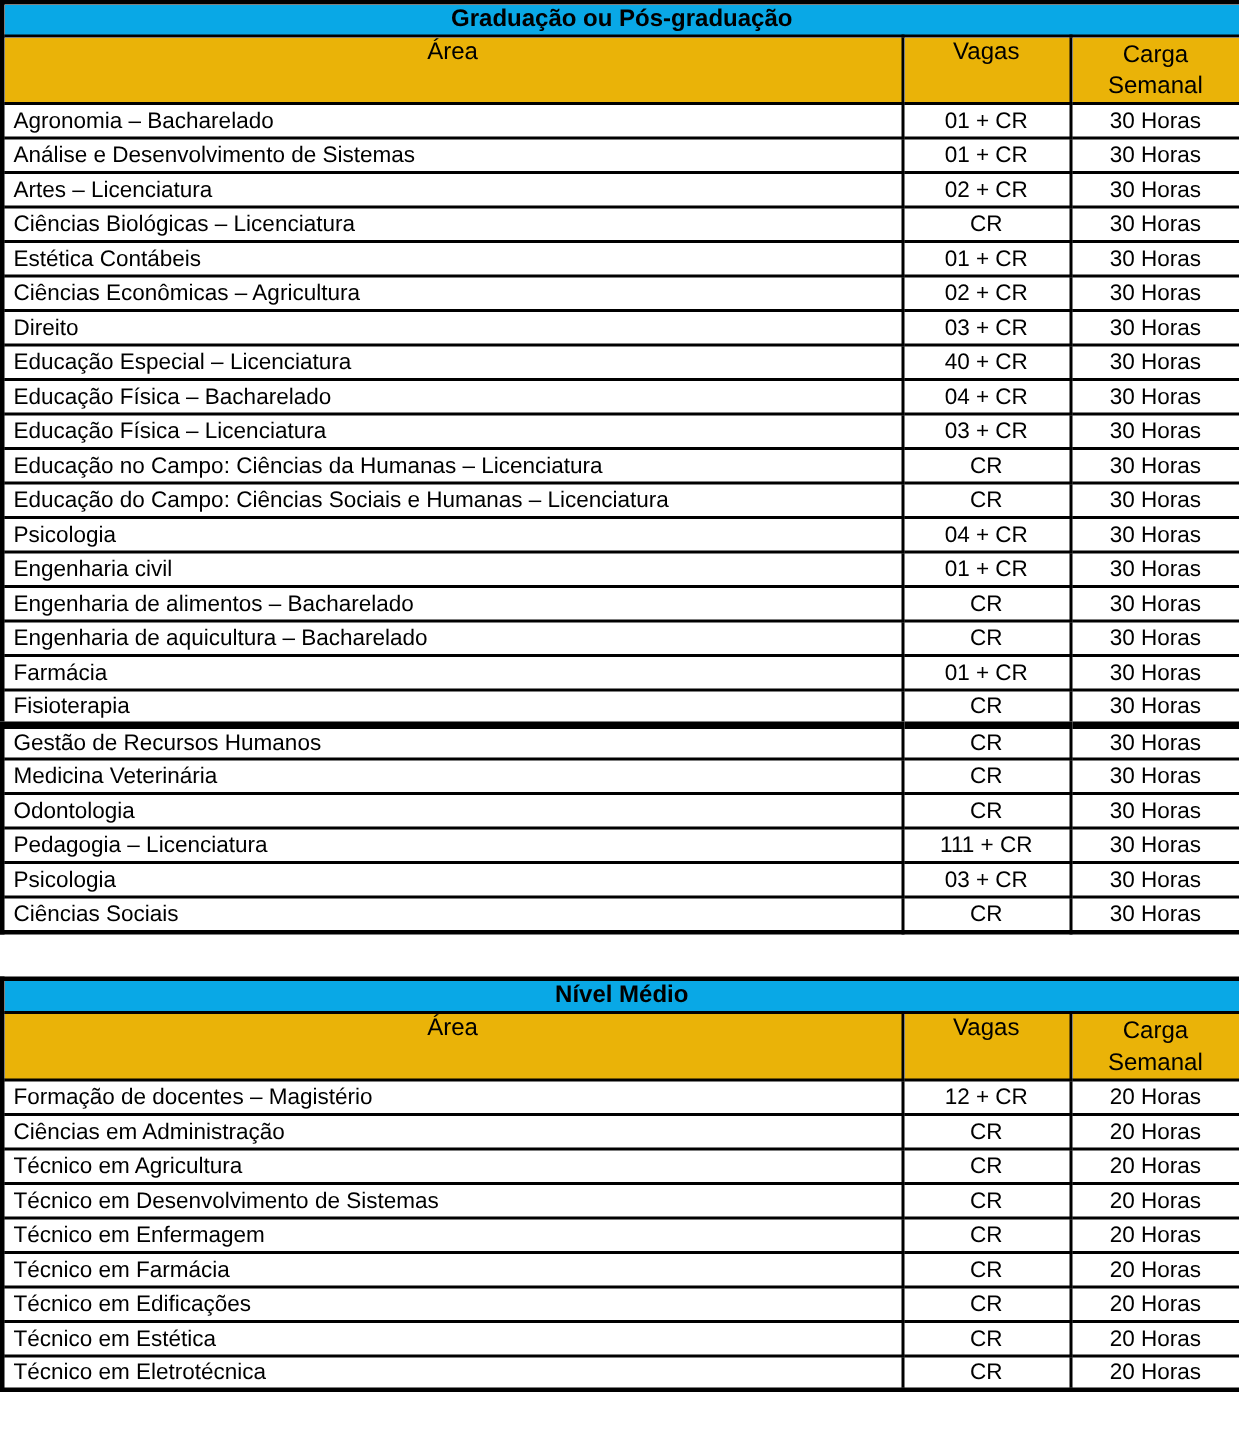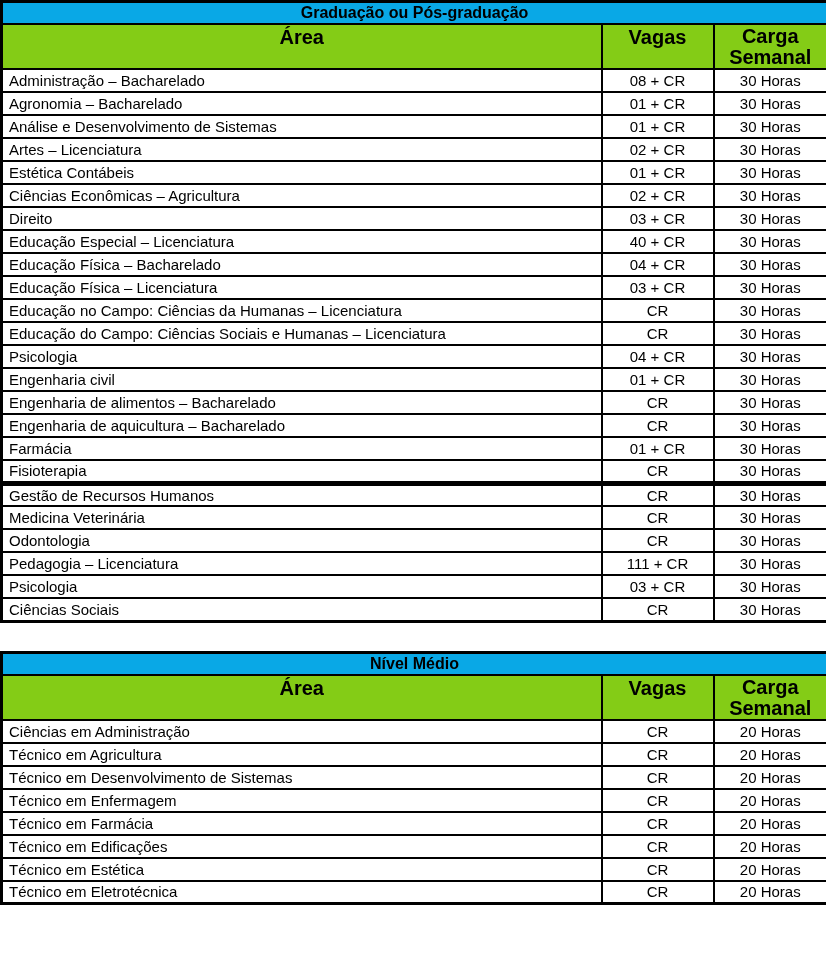--- a/index.html
+++ b/index.html
@@ -29,27 +29,27 @@
   }
   th.title-band {
     background: #09a8e6;
     font-size: 16px;
     font-weight: bold;
     text-align: center;
     height: 22px;
     padding: 1px 4px;
   }
   th.colhead {
-    font-weight: bold;
-    font-size: 20px;
+    font-weight: normal;
+    font-size: 16px;
     text-align: center;
     vertical-align: top;
     height: 44px;
     padding-top: 1px;
-    background: #84cc16;
+    background: #eab308;
   }
   th.colhead.carga-head {
     white-space: pre-line;
     line-height: 21px;
   }
   td {
     font-size: 15px;
     height: 23px;
     line-height: 19px;
     vertical-align: middle;
@@ -83,37 +83,37 @@
       </tr>
       <tr>
         <th class="colhead">Área</th>
         <th class="colhead">Vagas</th>
         <th class="colhead carga-head">Carga
 Semanal</th>
       </tr>
     </thead>
     <tbody>
         <tr>
-          <td class="cell-area">Administração – Bacharelado</td>
-          <td class="cell-vagas">08 + CR</td>
-          <td class="cell-carga">30 Horas</td>
-        </tr>
-        <tr>
           <td class="cell-area">Agronomia – Bacharelado</td>
           <td class="cell-vagas">01 + CR</td>
           <td class="cell-carga">30 Horas</td>
         </tr>
         <tr>
           <td class="cell-area">Análise e Desenvolvimento de Sistemas</td>
           <td class="cell-vagas">01 + CR</td>
           <td class="cell-carga">30 Horas</td>
         </tr>
         <tr>
           <td class="cell-area">Artes – Licenciatura</td>
           <td class="cell-vagas">02 + CR</td>
+          <td class="cell-carga">30 Horas</td>
+        </tr>
+        <tr>
+          <td class="cell-area">Ciências Biológicas – Licenciatura</td>
+          <td class="cell-vagas">CR</td>
           <td class="cell-carga">30 Horas</td>
         </tr>
         <tr>
           <td class="cell-area">Estética Contábeis</td>
           <td class="cell-vagas">01 + CR</td>
           <td class="cell-carga">30 Horas</td>
         </tr>
         <tr>
           <td class="cell-area">Ciências Econômicas – Agricultura</td>
           <td class="cell-vagas">02 + CR</td>
@@ -224,20 +224,25 @@
       </tr>
       <tr>
         <th class="colhead">Área</th>
         <th class="colhead">Vagas</th>
         <th class="colhead carga-head">Carga
 Semanal</th>
       </tr>
     </thead>
     <tbody>
         <tr>
+          <td class="cell-area">Formação de docentes – Magistério</td>
+          <td class="cell-vagas">12 + CR</td>
+          <td class="cell-carga">20 Horas</td>
+        </tr>
+        <tr>
           <td class="cell-area">Ciências em Administração</td>
           <td class="cell-vagas">CR</td>
           <td class="cell-carga">20 Horas</td>
         </tr>
         <tr>
           <td class="cell-area">Técnico em Agricultura</td>
           <td class="cell-vagas">CR</td>
           <td class="cell-carga">20 Horas</td>
         </tr>
         <tr>

